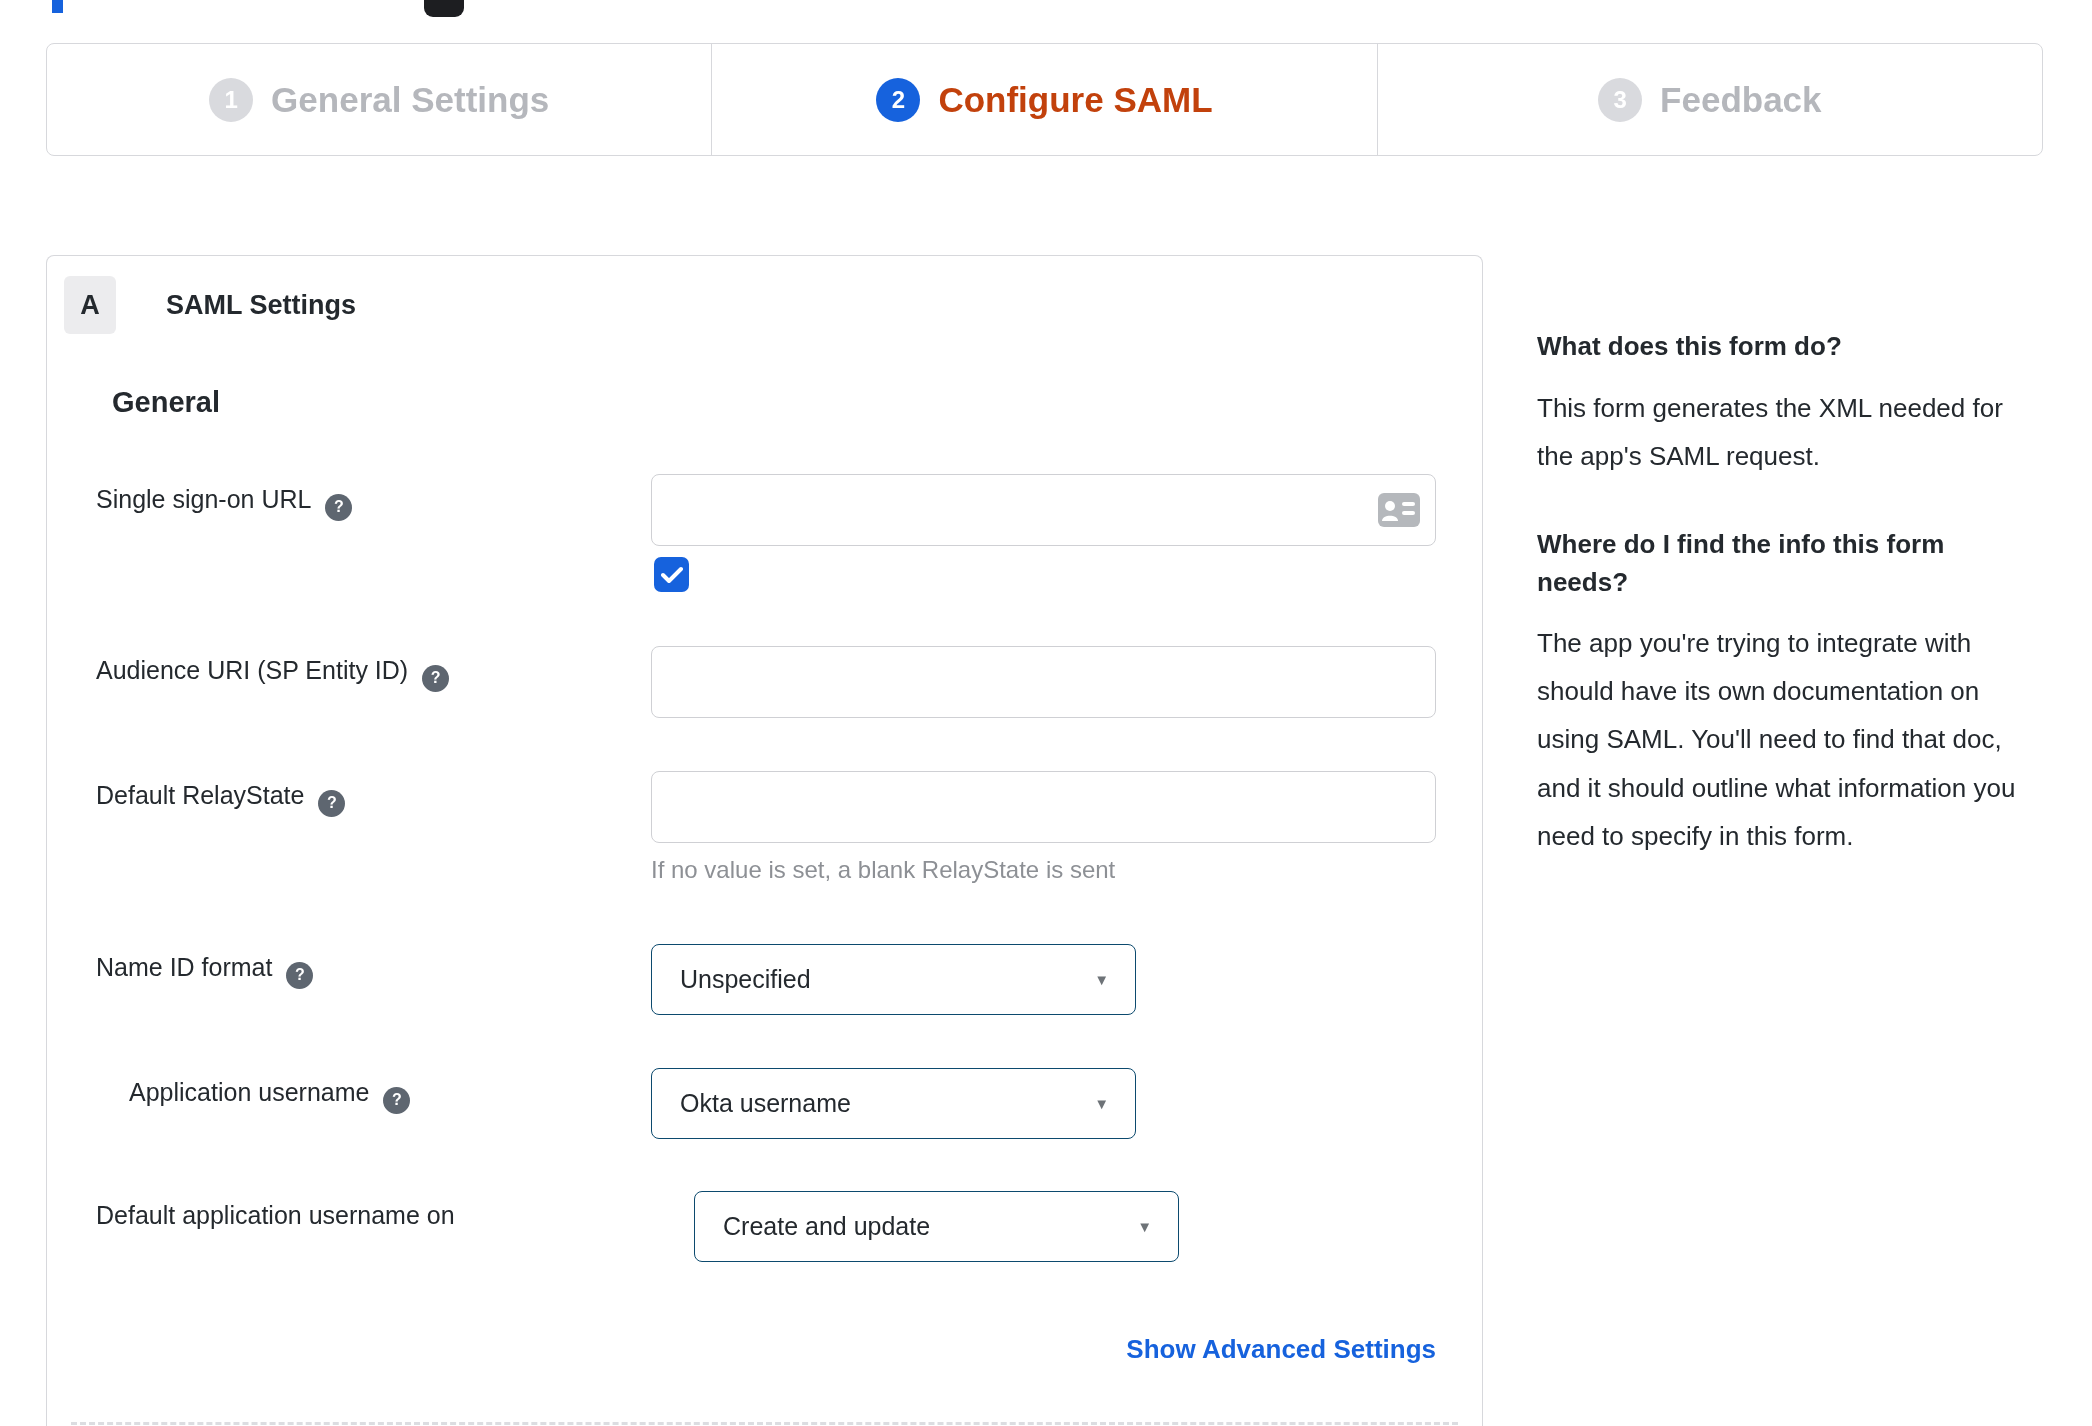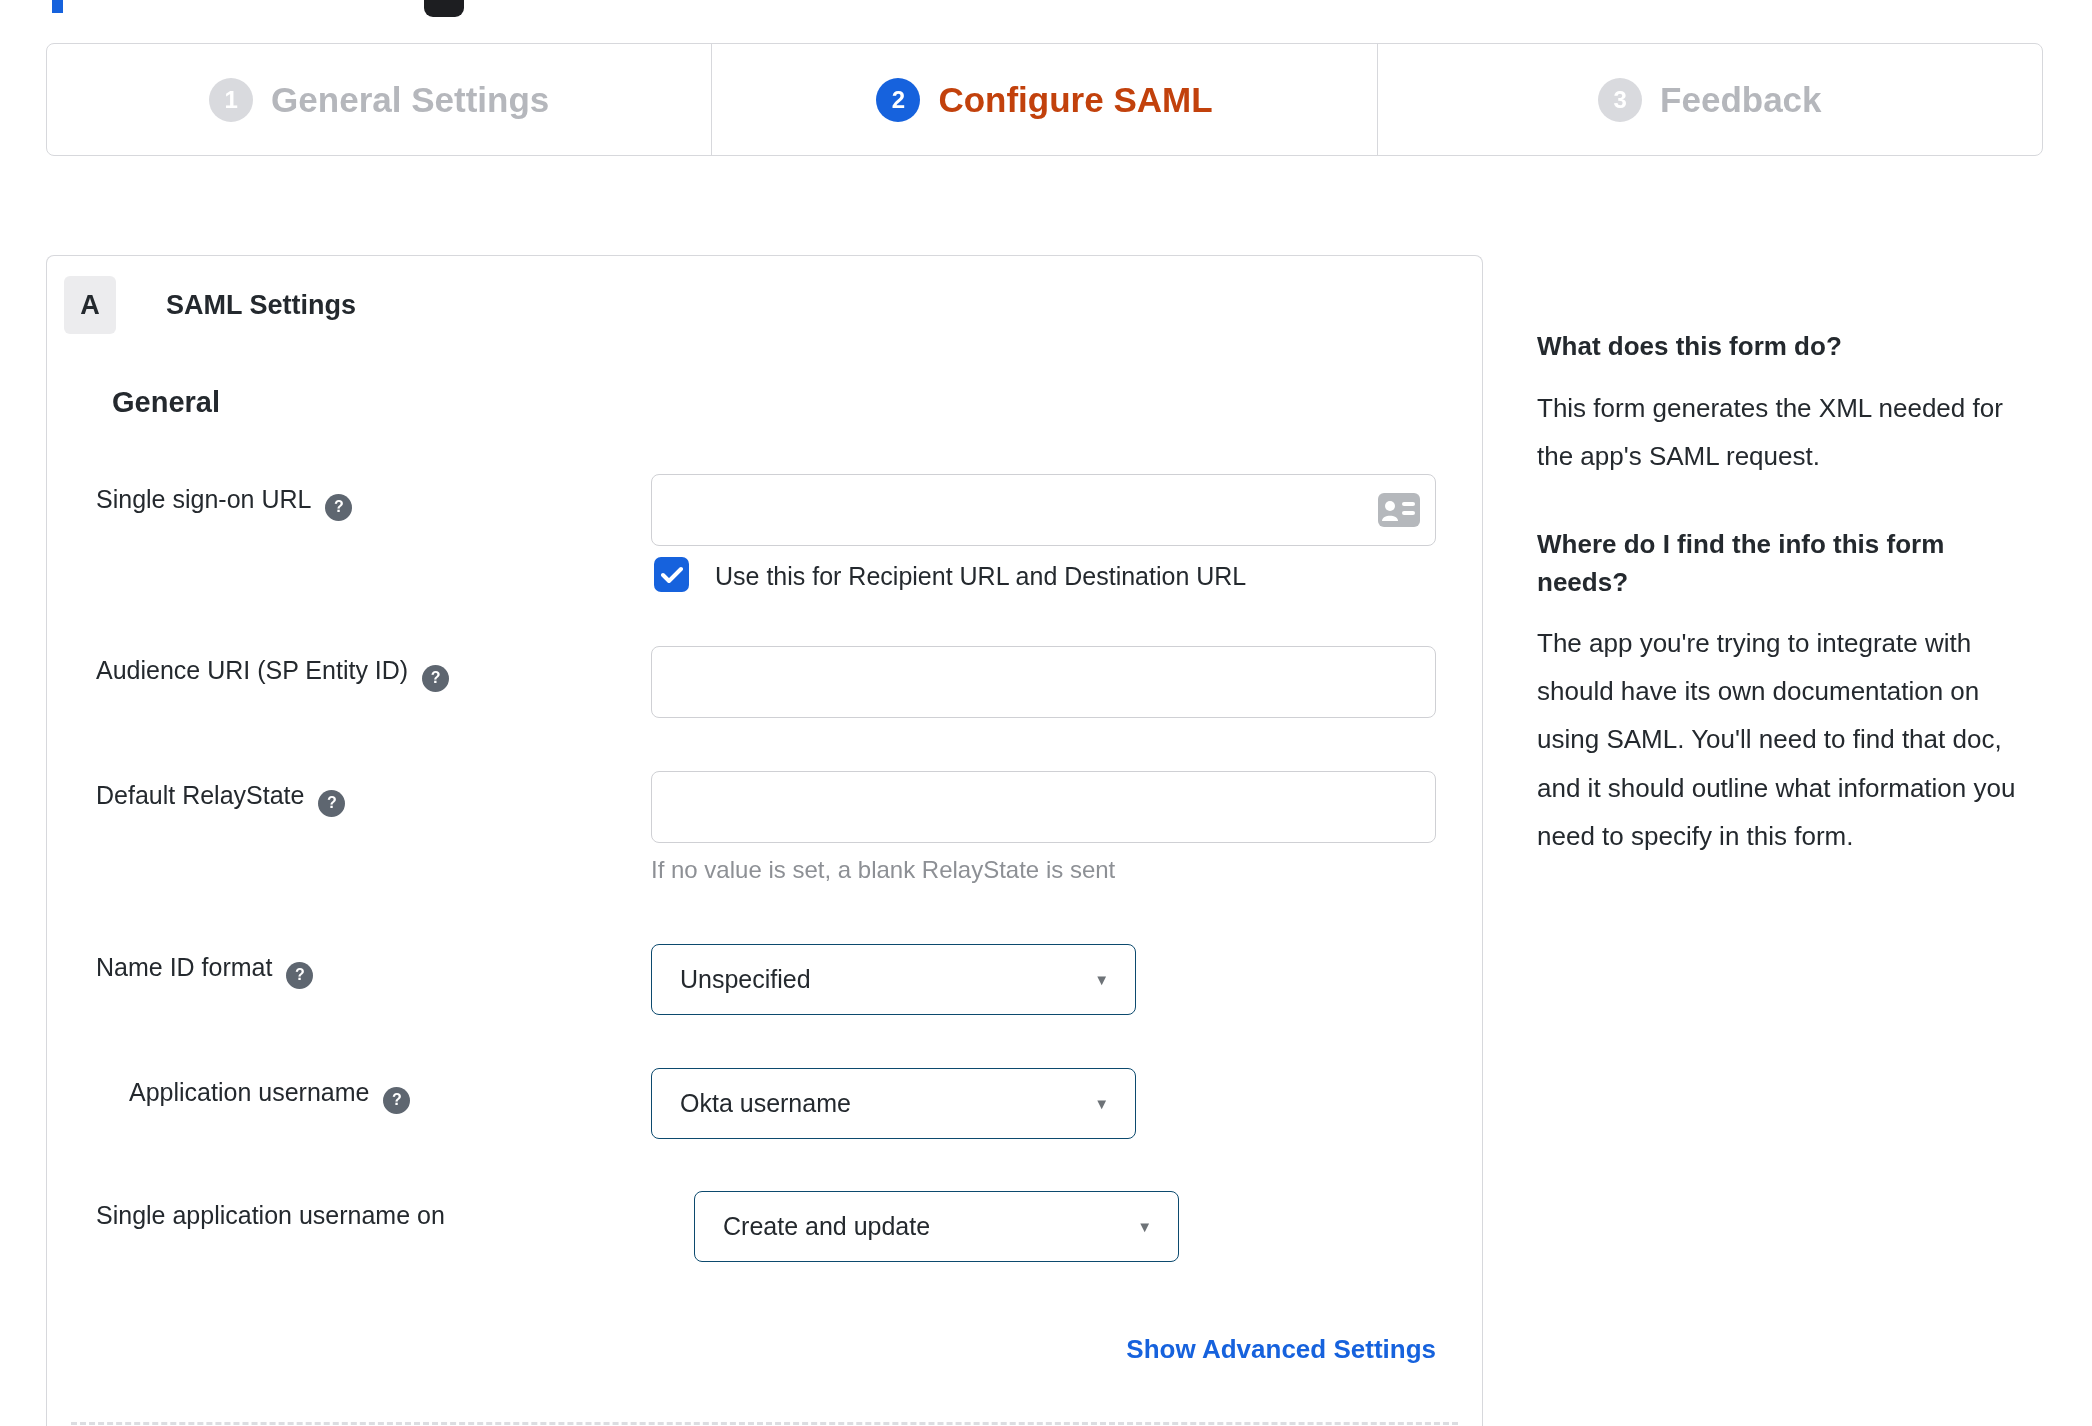--- a/index.html
+++ b/index.html
@@ -137,21 +137,20 @@
       <path d="M4 28 C4 21 20 21 20 28 Z" fill="#ffffff"></path>
       <rect x="24" y="9" width="13" height="4" rx="2" fill="#ffffff"></rect>
       <rect x="24" y="18" width="13" height="4" rx="2" fill="#ffffff"></rect>
     </svg>
 
     <div class="checkbox" style="top:301px;">
       <svg width="22" height="18" viewBox="0 0 22 18">
         <polyline points="2,9 8,15 20,3" fill="none" stroke="#ffffff" stroke-width="4" stroke-linecap="round" stroke-linejoin="round"></polyline>
       </svg>
     </div>
-    <div class="checkbox-label" style="top:306px;">Use this for Recipient URL and Destination URL</div>
 
     <div class="field-label" style="left:49px; top:400px;">
       <span>Audience URI (SP Entity ID)</span><span class="help-icon">?</span>
     </div>
     <input class="text-input" style="top: 390px;" type="text" value="">
 
     <div class="field-label" style="left:49px; top:525px;">
       <span>Default RelayState</span><span class="help-icon">?</span>
     </div>
     <input class="text-input" style="top: 515px;" type="text" value="">
@@ -167,21 +166,21 @@
 
     <div class="field-label" style="left:49px; top:822px;margin-left:33px;">
       <span>Application username</span><span class="help-icon">?</span>
     </div>
     <div class="select-box" style="top:812px;">
       <span class="select-value">Okta username</span>
       <span class="select-caret">▼</span>
     </div>
 
     <div class="field-label" style="left:49px; top:945px;">
-      <span>Single application username on</span>
+      <span>Default application username on</span>
     </div>
     <div class="select-box" style="top:935px;margin-left:43px;">
       <span class="select-value">Create and update</span>
       <span class="select-caret">▼</span>
     </div>
 
     <a class="advanced-link">Show Advanced Settings</a>
 
     <div class="panel-dashed-bottom"></div>
   </div>

